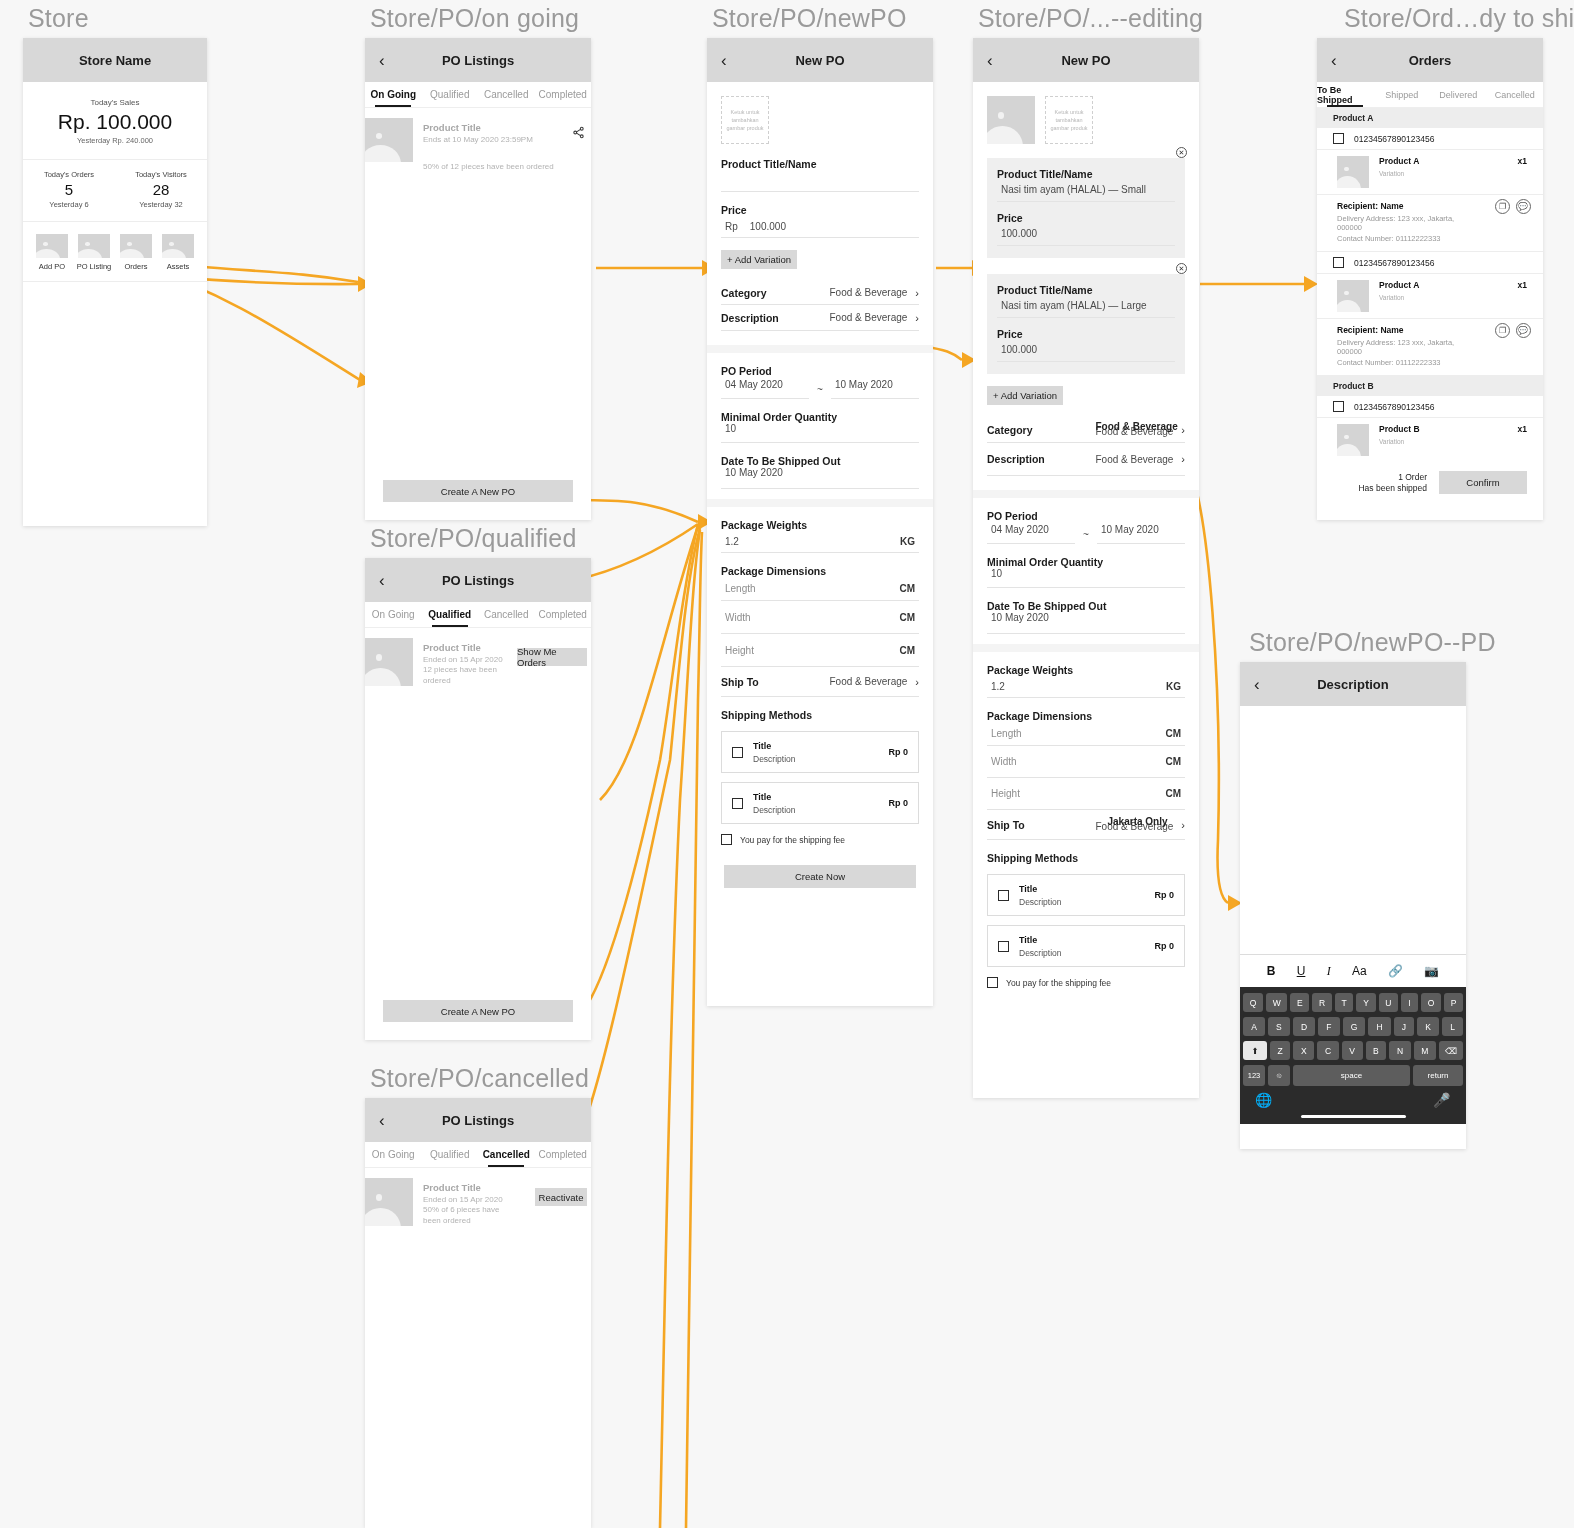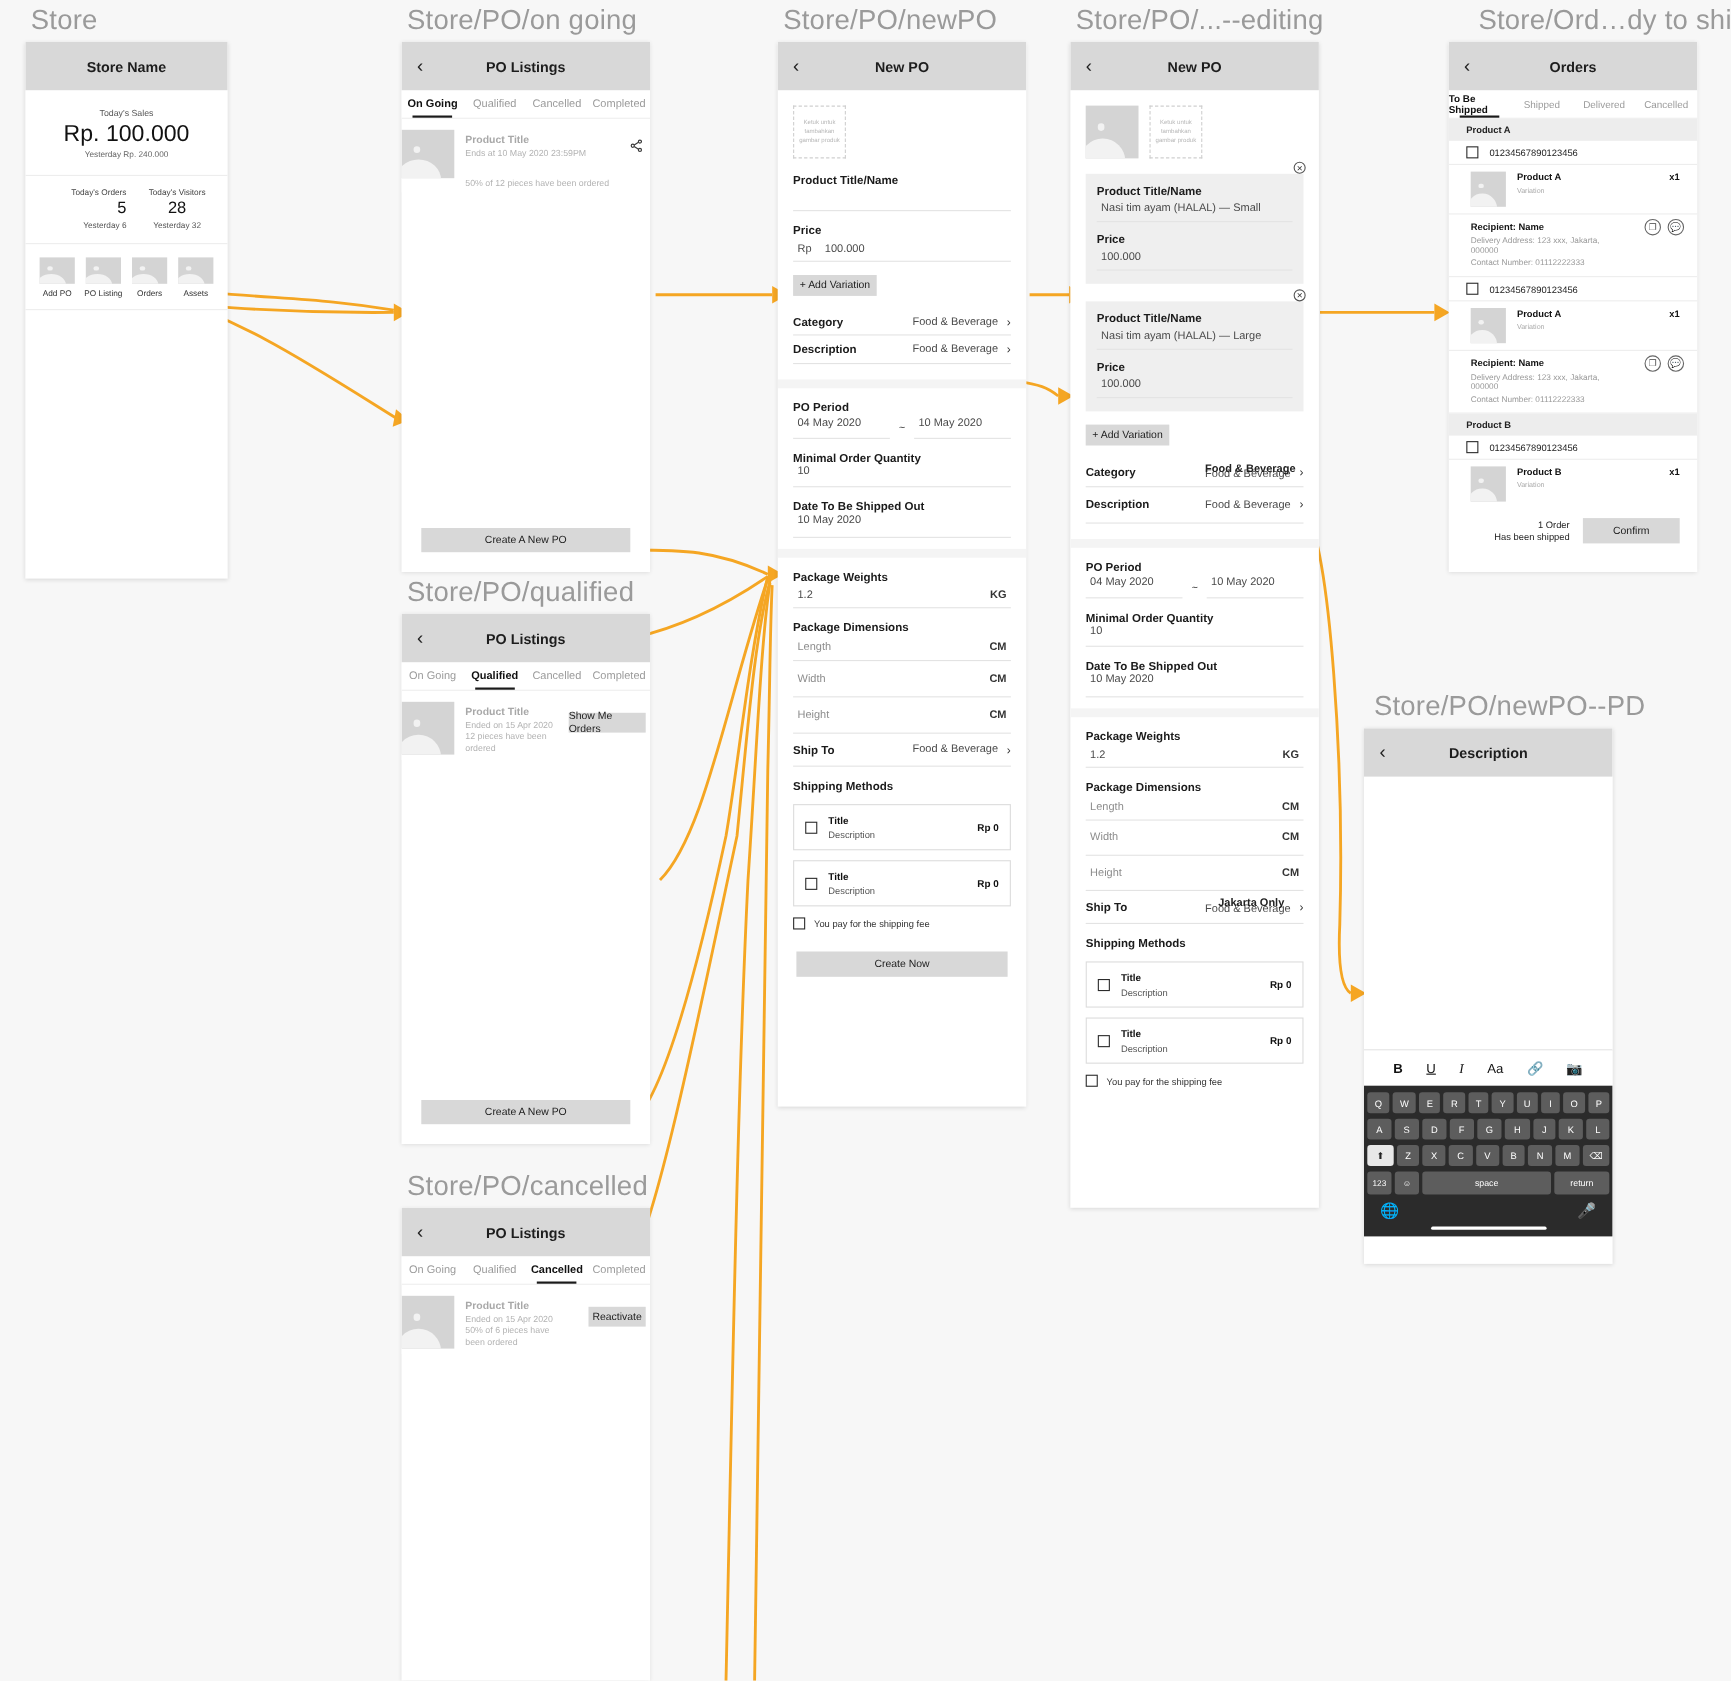--- a/index.html
+++ b/index.html
@@ -127,21 +127,21 @@
 <div class="phone" style="left:23px; top:38px; width:184px; height:488px;">
   <div class="navbar">
     <div class="title">Store Name</div>
   </div>
   <div style="padding:16px 0 14px; text-align:center; border-bottom:1px solid #ededed;">
     <div style="font-size:8px;color:#555;">Today's Sales</div>
     <div style="font-size:21px;color:#111;margin:3px 0 2px;">Rp. 100.000</div>
     <div style="font-size:7.5px;color:#666;">Yesterday Rp. 240.000</div>
   </div>
   <div style="display:flex; padding:10px 0 12px; border-bottom:1px solid #ededed;">
-    <div style="flex:1; text-align:right;">
+    <div style="flex:1; text-align:center;">
       <div style="font-size:7.5px;color:#444;">Today's Orders</div>
       <div style="font-size:15px;color:#111;margin:2px 0;">5</div>
       <div style="font-size:7.5px;color:#555;">Yesterday 6</div>
     </div>
     <div style="flex:1; text-align:center;">
       <div style="font-size:7.5px;color:#444;">Today's Visitors</div>
       <div style="font-size:15px;color:#111;margin:2px 0;">28</div>
       <div style="font-size:7.5px;color:#555;">Yesterday 32</div>
     </div>
   </div>

